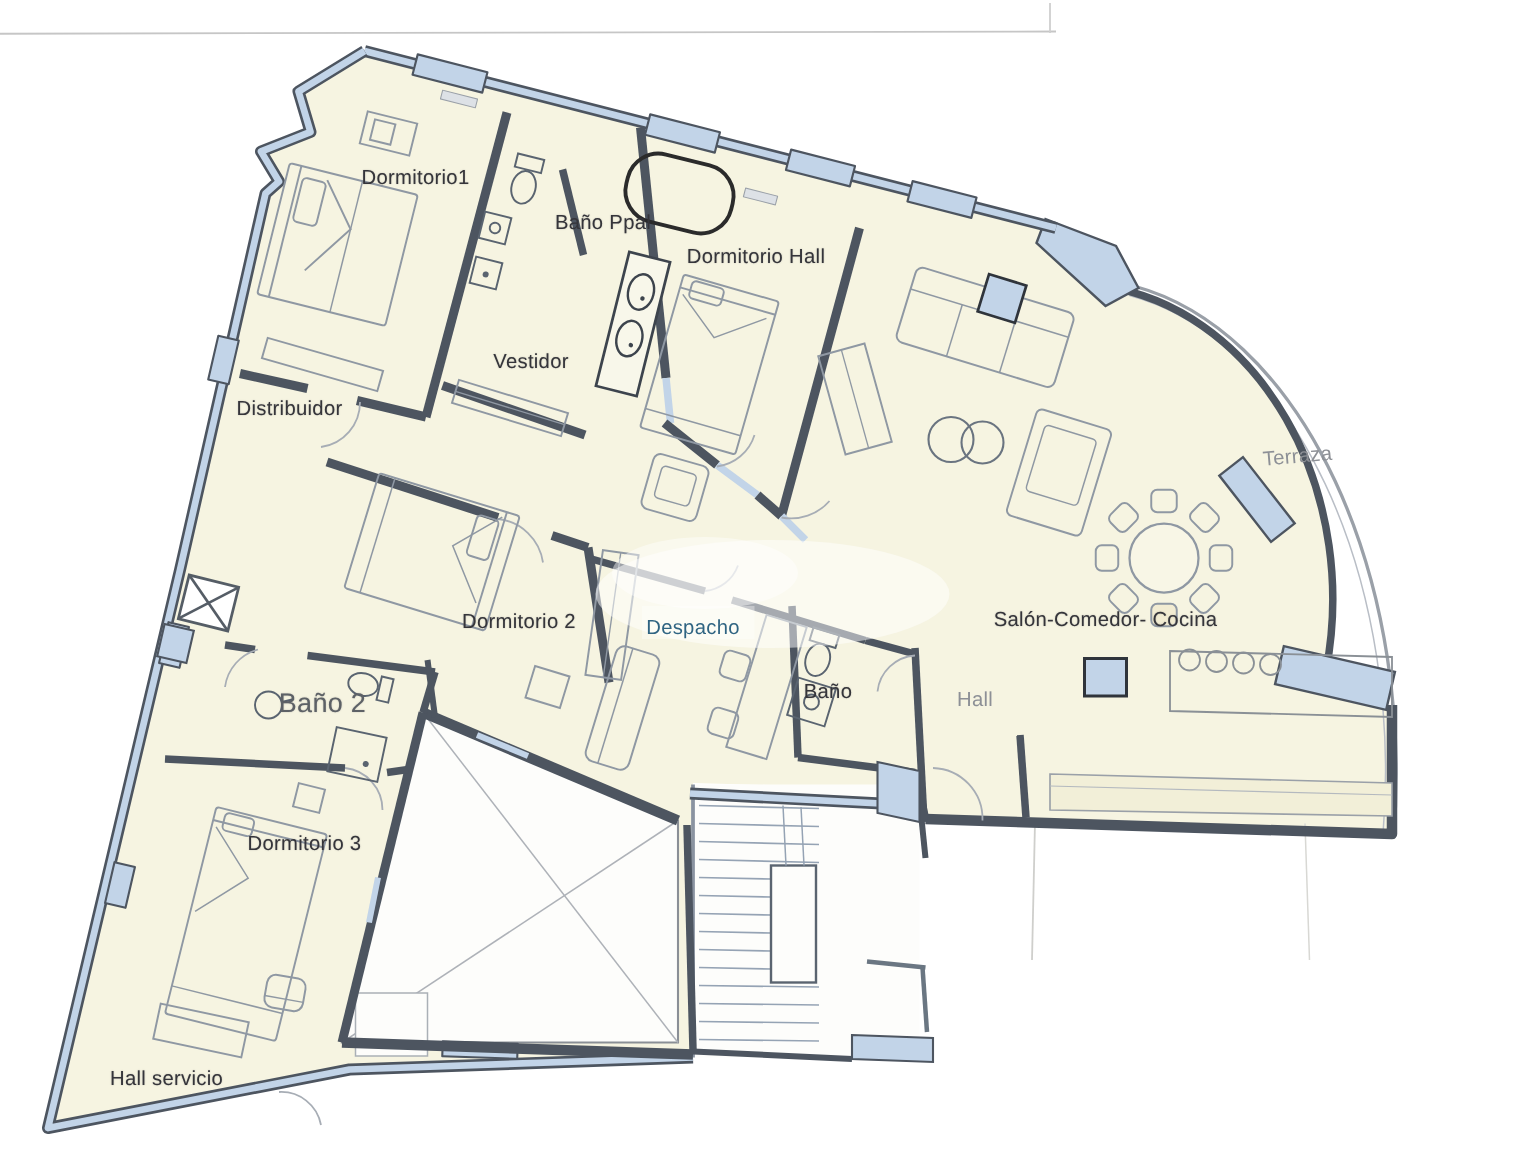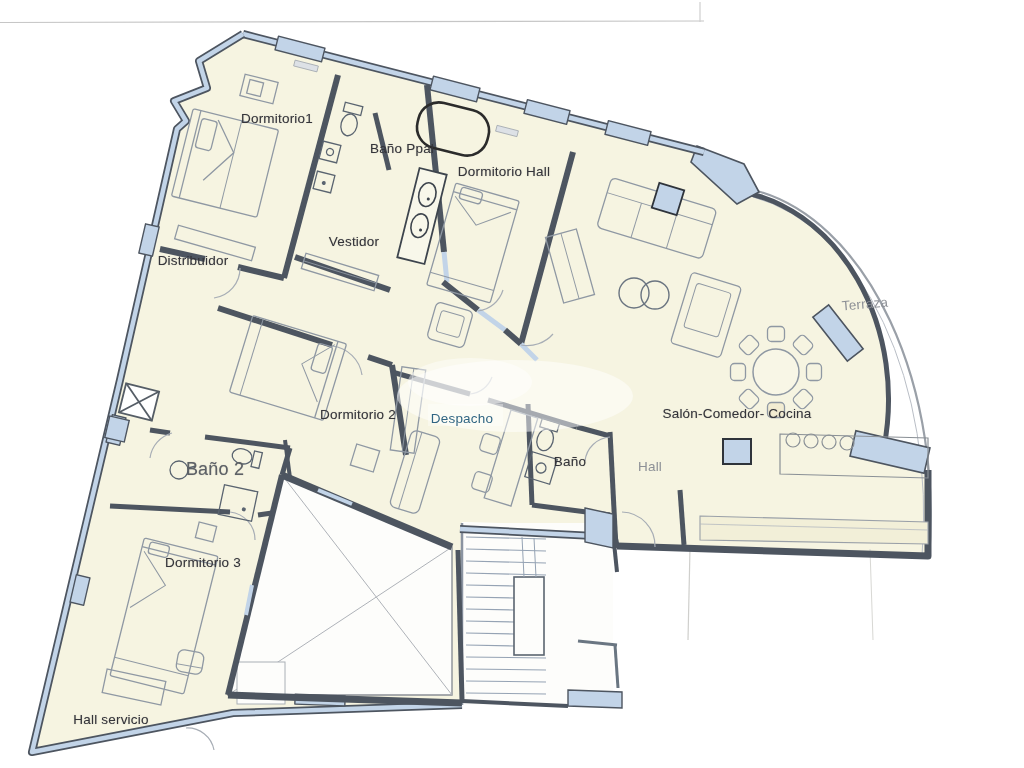--- a/index.html
+++ b/index.html
@@ -394,24 +394,24 @@
     <ellipse cx="515" cy="396" rx="118" ry="36" fill="rgba(255,255,255,0.5)"></ellipse>
     <ellipse cx="470" cy="382" rx="62" ry="24" fill="rgba(255,255,255,0.45)"></ellipse>
     <rect x="428" y="404" width="75" height="22" fill="rgba(255,255,255,0.35)"></rect>
   </g>
 </svg>
 
 <div class="room-label" style="left:277px;top:118px;">Dormitorio1</div>
 <div class="room-label" style="left:402px;top:148px;">Baño Ppal</div>
 <div class="room-label" style="left:504px;top:171px;">Dormitorio Hall</div>
 <div class="room-label" style="left:354px;top:241px;">Vestidor</div>
-<div class="room-label" style="left:193px;top:260px;">Distribuidor</div>
-<div class="room-label" style="left:346px;top:414px;margin-left:12px;">Dormitorio 2</div>
+<div class="room-label" style="left:193px;top:272px;">Distribuidor</div>
+<div class="room-label" style="left:346px;top:414px;">Dormitorio 2</div>
 <div class="room-label" style="left:215px;top:469px;font-size:18px;color:#5d6166;">Baño 2</div>
 <div class="room-label faded" style="left:462px;top:418px;">Despacho</div>
-<div class="room-label" style="left:570px;top:461px;">Baño</div>
+<div class="room-label" style="left:552px;top:461px;">Baño</div>
 <div class="room-label light" style="left:650px;top:466px;">Hall</div>
 <div class="room-label" style="left:737px;top:413px;">Salón-Comedor- Cocina</div>
 <div class="room-label light tilt" style="left:865px;top:304px;">Terraza</div>
 <div class="room-label" style="left:203px;top:546px;margin-top:16px;">Dormitorio 3</div>
 <div class="room-label" style="left:111px;top:719px;">Hall servicio</div>
 
 </div>
 
 </body></html>

